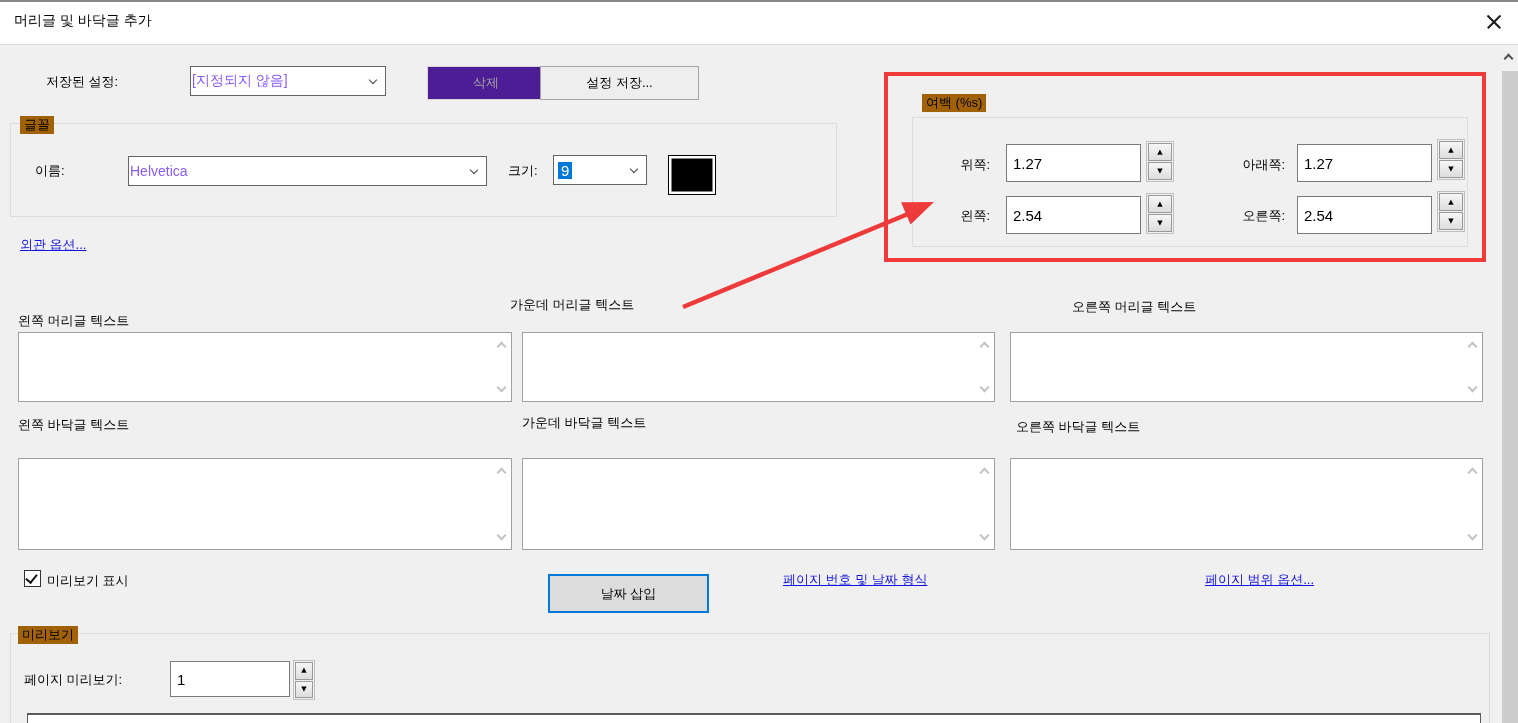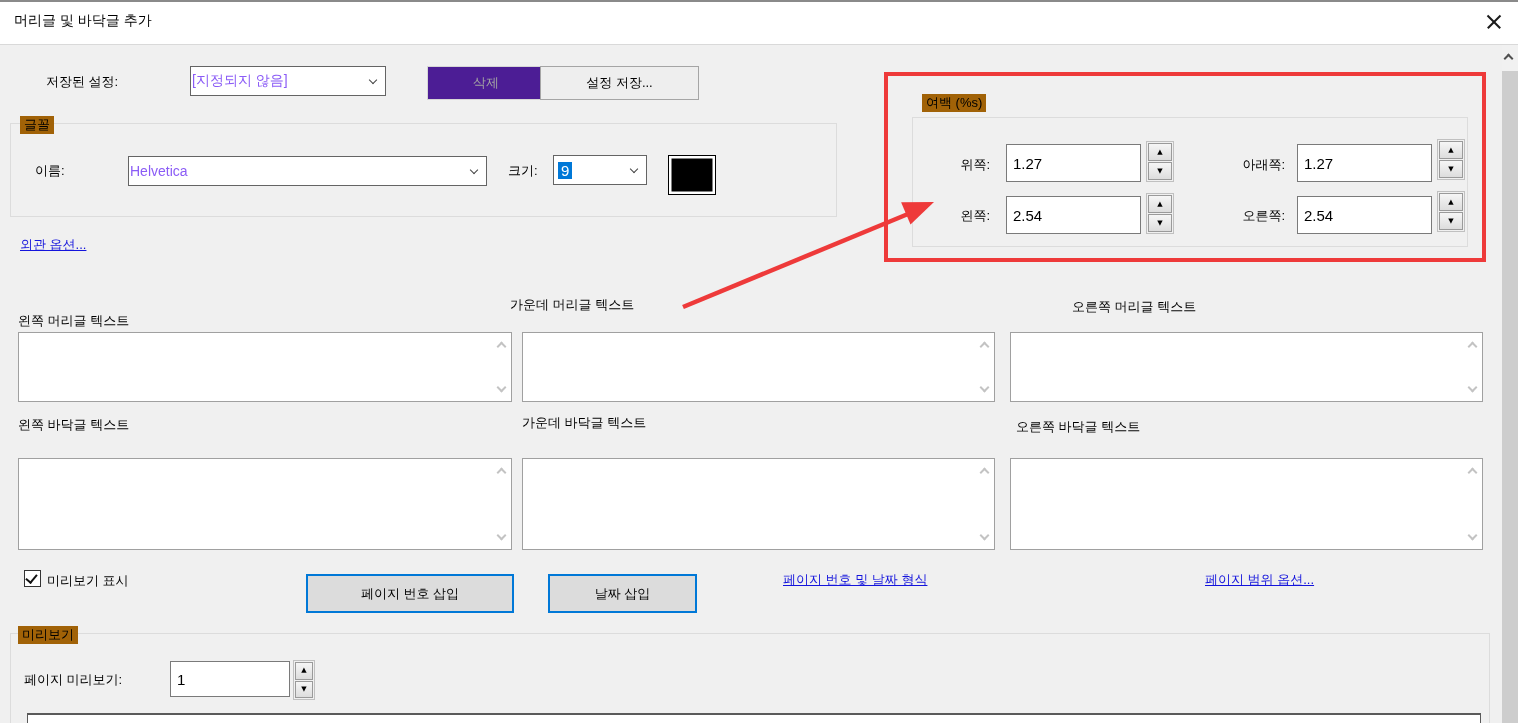--- a/index.html
+++ b/index.html
@@ -175,22 +175,21 @@
   <div class="abs textarea" style="left:1010px; top:458px; width:473px; height:92px;">
     <span class="tchev up"></span>
     <span class="tchev down"></span>
   </div>
 
   <div class="abs checkbox" style="left:24px; top:570px;">
     <span class="mark"></span>
   </div>
   <div class="abs lbl" style="left:47px; top:572px;">미리보기 표시</div>
 
-  <button class="abs btn focus" style="left:306px; top:574px; width:208px; height:39px;">페이지 번호 삽입</button>
-  <button class="abs btn focus" style="left:548px; top:574px; width:149px; height:39px;">날짜 삽입</button>
+  <button class="abs btn focus" style="left:548px; top:574px; width:161px; height:39px;">날짜 삽입</button>
 
   <div class="abs link" style="left:783px; top:571px;">페이지 번호 및 날짜 형식</div>
   <div class="abs link" style="left:1205px; top:571px;">페이지 범위 옵션...</div>
 
   <div class="abs group" style="left:10px; top:633px; width:1480px; height:95px;"></div>
   <div class="abs group-lbl" style="left:18px; top:626px;">미리보기</div>
   <div class="abs lbl" style="left:24px; top:671px;">페이지 미리보기:</div>
   <input class="abs numfield" style="left: 170px; top: 661px; width: 120px; height: 36px;" value="1">
   <div class="abs spin" style="left:293px; top:660px; width:22px; height:40px;">
     <div class="spin-btn">

